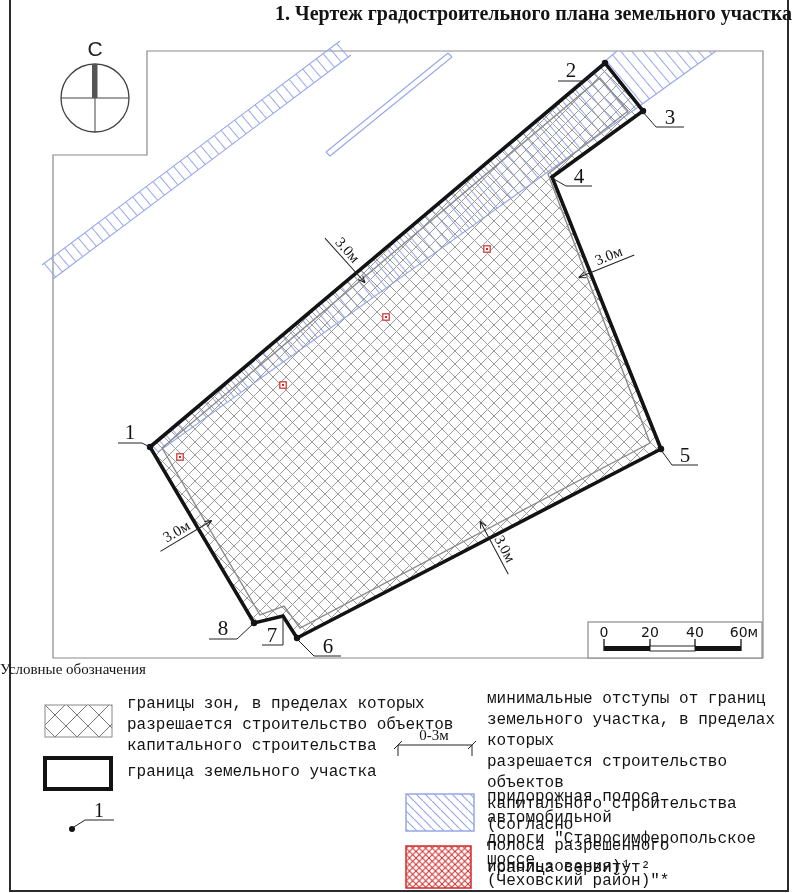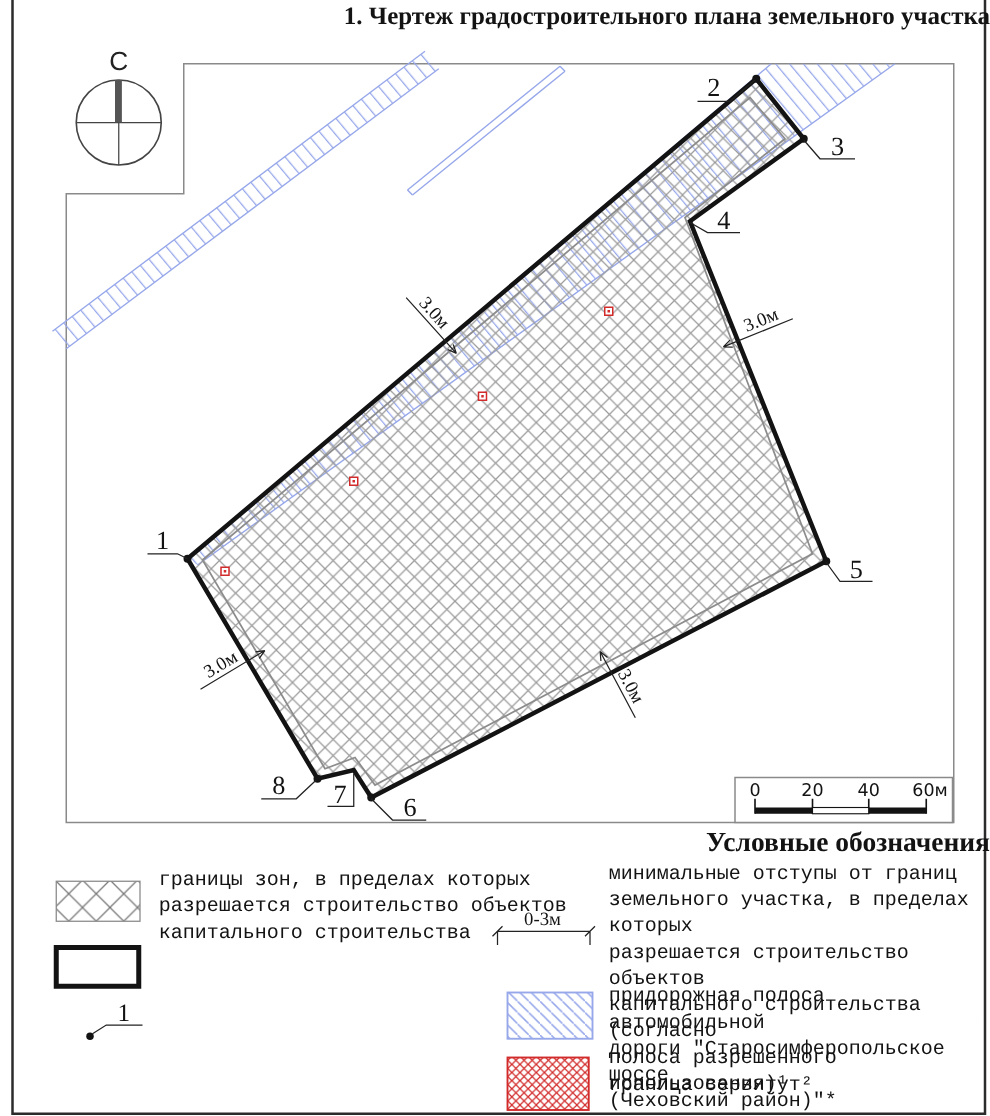--- a/index.html
+++ b/index.html
@@ -1,21 +1,21 @@
 <!DOCTYPE html>
 <html><head>
 <meta charset="utf-8">
 <style>
   html,body{margin:0;padding:0;background:#fff;}
   #sheet{position:relative;width:792px;height:893px;background:#fff;overflow:hidden;
          font-family:"Liberation Serif","DejaVu Serif",serif;color:#131313;}
   #plan-svg{position:absolute;left:0;top:0;}
   .overlay{position:absolute;white-space:pre-line;}
   .doc-title{left:18px;right:0;top:2px;text-align:right;font-size:20px;font-weight:bold;font-family:Liberation Serif, serif;}
-  .legend-title{left:0;right:0;top:661px;text-align:right;font-size:22px;font-weight:bold;}
+  .legend-title{left:0;right:0;top:661px;text-align:left;font-size:15px;font-weight:normal;}
   .leg-label{font-size:16px;line-height:21px;font-family:Liberation Mono, monospace;}
   .num{font:21px "Liberation Serif","DejaVu Serif",serif;fill:#131313;}
   .dim{font:15px "Liberation Serif","DejaVu Serif",serif;fill:#131313;}
   .scl{font:14px "DejaVu Sans",sans-serif;fill:#131313;}
   .cmp{font:21px "Liberation Sans","DejaVu Sans",sans-serif;fill:#222;}
   .legnum{font:20px "Liberation Serif","DejaVu Serif",serif;fill:#131313;}
 </style>
 </head>
 <body>
 
@@ -162,20 +162,21 @@
     <rect x="406" y="794" width="68" height="37" fill="url(#bdiag)" stroke="#96a7ea" stroke-width="1.5"></rect>
     <rect x="406" y="846" width="65" height="42" fill="url(#rx)" stroke="#d22b2b" stroke-width="1.5"></rect>
   </svg>
 
   <div class="overlay doc-title">1. Чертеж градостроительного плана земельного участка</div>
   <div class="overlay legend-title">Условные обозначения</div>
 
   <div class="overlay leg-label" style="left:127px;top:694px;width:330px;">границы зон, в пределах которых
 разрешается строительство объектов
 капитального строительства</div>
+  <div class="overlay leg-label" style="left:127px;top:762px;width:330px;">граница земельного участка</div>
 
   <div class="overlay leg-label" style="left:487px;top:689px;width:300px;">минимальные отступы от границ
 земельного участка, в пределах которых
 разрешается строительство объектов
 капитального строительства (согласно
 полоса разрешенного использования)¹</div>
   <div class="overlay leg-label" style="left:487px;top:787px;width:300px;">придорожная полоса автомобильной
 дороги "Старосимферопольское шоссе
 (Чеховский район)"*</div>
   <div class="overlay leg-label" style="left:487px;top:858px;width:300px;">граница сервитут²</div>

